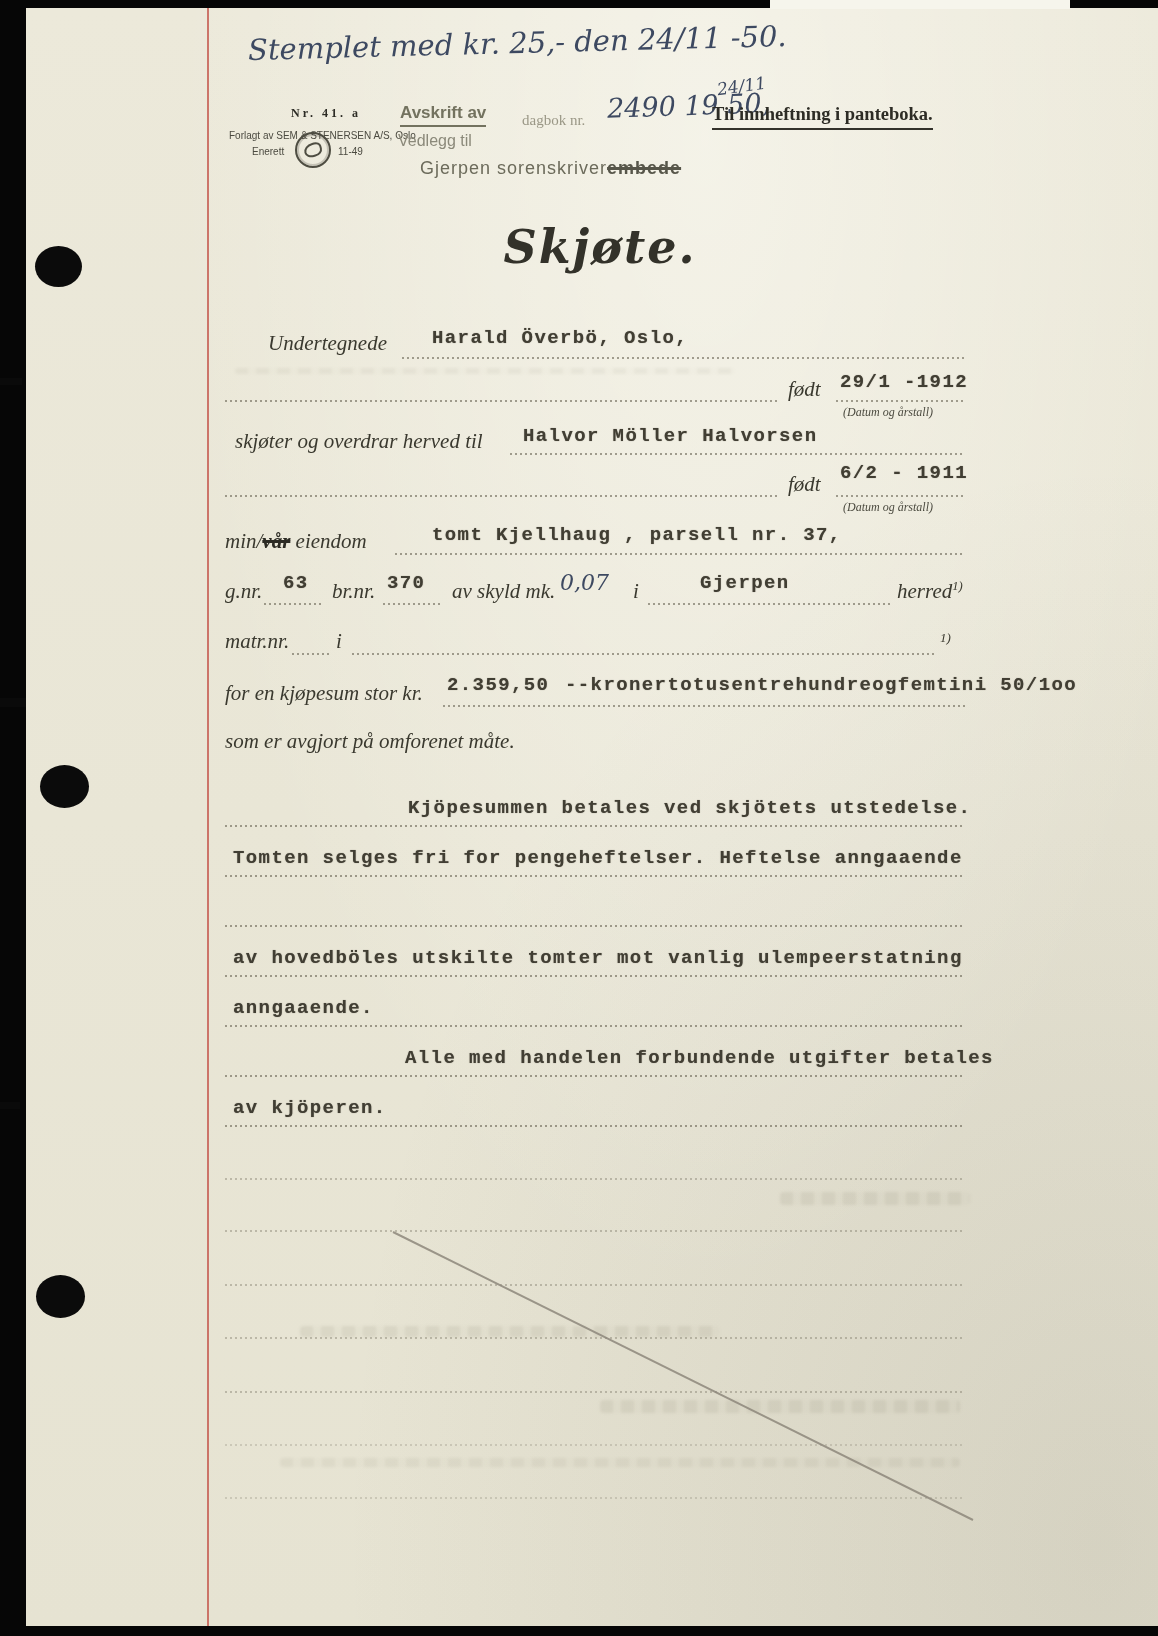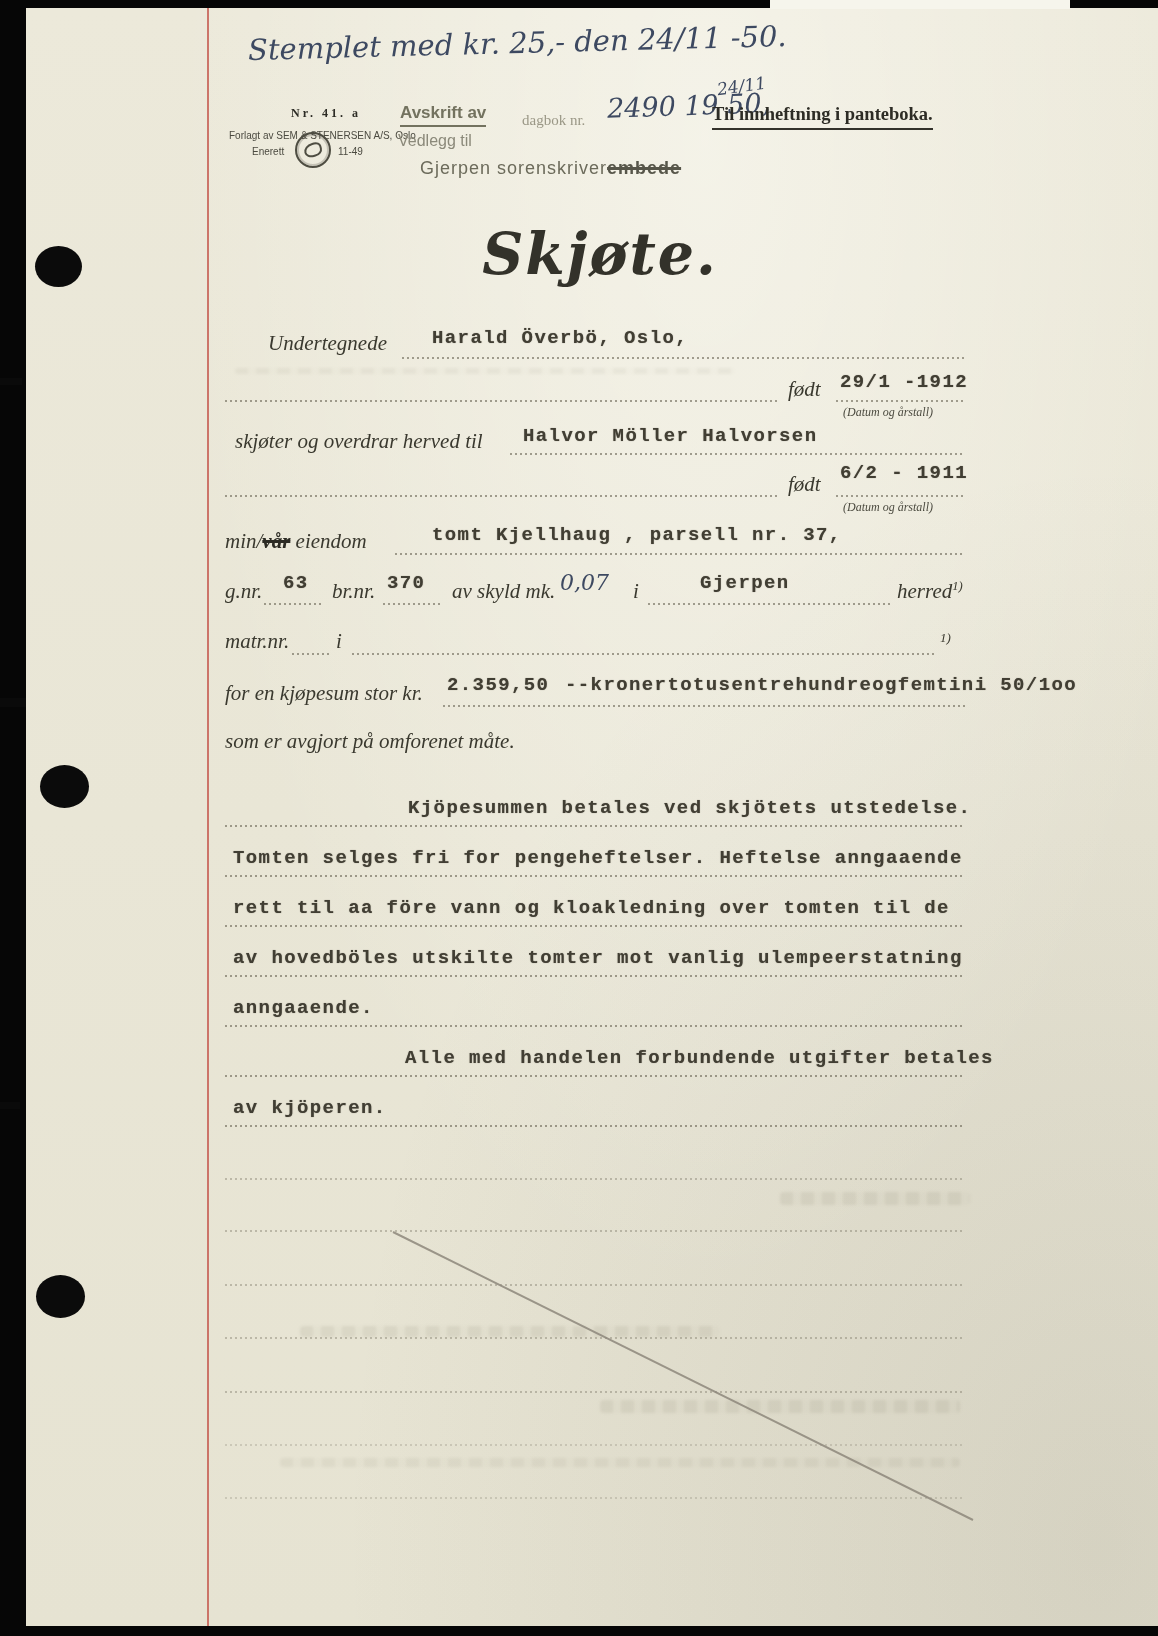--- a/index.html
+++ b/index.html
@@ -22,21 +22,21 @@
       text-shadow:0 0 1px rgba(60,55,45,.55);text-align:center;}
   .stamp{font-family:"Liberation Sans",sans-serif;color:#73725f;white-space:nowrap;}
   .rule{position:absolute;height:2px;
       background-image:repeating-linear-gradient(to right,rgba(105,100,84,.6) 0 2px,rgba(105,100,84,0) 2px 5px);}
   .rule.faint{background-image:repeating-linear-gradient(to right,rgba(105,100,84,.35) 0 2px,rgba(105,100,84,0) 2px 5px);}
   .rule.xfaint{background-image:repeating-linear-gradient(to right,rgba(105,100,84,.22) 0 2px,rgba(105,100,84,0) 2px 5px);}
   .abs{position:absolute;white-space:nowrap;}
   .supmark{vertical-align:super;font-size:60%;}
   .note{font-family:"Liberation Serif",serif;font-style:italic;font-size:12px;color:#4c4b40;}
   .struck{text-decoration:line-through;text-decoration-thickness:3px;color:#2c2b24;font-weight:bold;}
-  .title{font-family:"DejaVu Serif",serif;font-style:italic;font-weight:bold;font-size:57px;
+  .title{font-family:"DejaVu Serif",serif;font-style:italic;font-weight:bold;font-size:46px;
          letter-spacing:2px;color:#33322a;}
   .bold-serif{font-family:"Liberation Serif",serif;font-weight:bold;color:#2d2c25;}
   .ghost{position:absolute;border-radius:4px;filter:blur(1.6px);opacity:.55;
       background:repeating-linear-gradient(90deg,rgba(118,112,92,.22) 0 13px,rgba(118,112,92,.05) 13px 21px);}
   .logo-circle{position:absolute;width:32px;height:32px;border:2px solid #4e4d42;border-radius:50%;
       box-shadow:inset 0 0 0 2px rgba(78,77,66,.25);}
   .logo-circle::after{content:"";position:absolute;left:7px;top:9px;width:14px;height:10px;
       border:2px solid #4e4d42;border-radius:60% 40% 50% 50%;transform:rotate(-15deg);}
 </style>
 </head>
@@ -121,21 +121,20 @@
   <div class="abs tw" style="left:447px;top:674px;">2.359,50</div>
   <div class="abs tw" style="left:565px;top:674px;">--kronertotusentrehundreogfemtini 50/1oo</div>
   <div class="rule" style="left:443px;top:705px;width:522px;"></div>
 
   <div class="abs it" style="left:225px;top:729px;">som er avgjort på omforenet måte.</div>
 
   <div class="abs tw" style="left:408px;top:797px;">Kjöpesummen betales ved skjötets utstedelse.</div>
   <div class="rule" style="left:225px;top:825px;width:740px;"></div>
   <div class="abs tw" style="left:233px;top:847px;">Tomten selges fri for pengeheftelser. Heftelse anngaaende</div>
   <div class="rule" style="left:225px;top:875px;width:740px;"></div>
-  <div class="abs tw" style="left:233px;top:897px;">rett til aa före vann og kloakledning over tomten til de</div>
   <div class="rule" style="left:225px;top:925px;width:740px;"></div>
   <div class="abs tw" style="left:233px;top:947px;">av hovedböles utskilte tomter mot vanlig ulempeerstatning</div>
   <div class="rule" style="left:225px;top:975px;width:740px;"></div>
   <div class="abs tw" style="left:233px;top:997px;">anngaaende.</div>
   <div class="rule" style="left:225px;top:1025px;width:740px;"></div>
   <div class="abs tw" style="left:405px;top:1047px;">Alle med handelen forbundende utgifter betales</div>
   <div class="rule" style="left:225px;top:1075px;width:740px;"></div>
   <div class="abs tw" style="left:233px;top:1097px;">av kjöperen.</div>
   <div class="rule" style="left:225px;top:1125px;width:740px;"></div>
 

